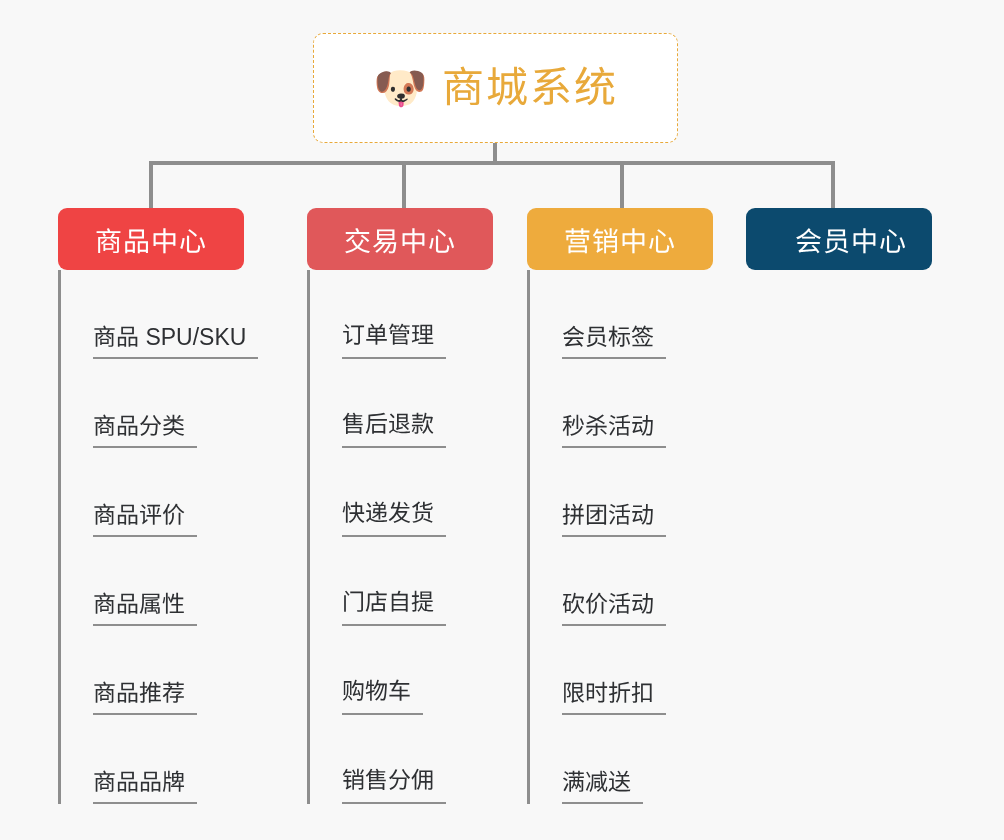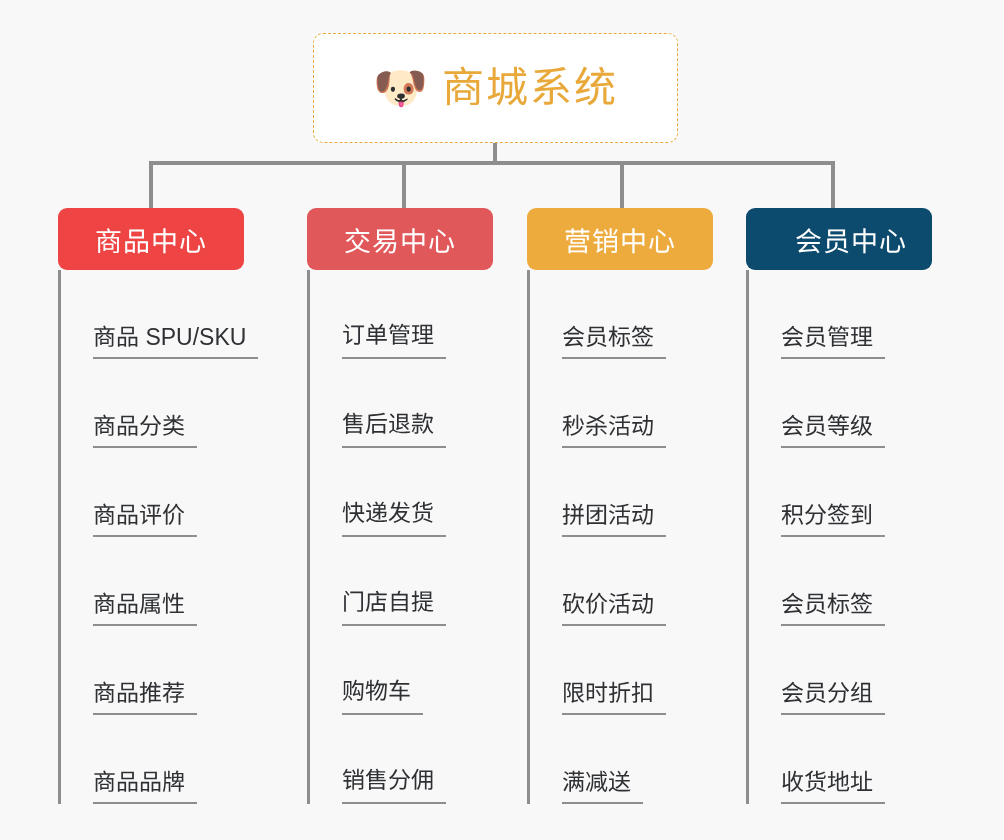--- a/index.html
+++ b/index.html
@@ -206,34 +206,14 @@
         </div>
         <div class="leaf">
           <span class="leaf-inner">满减送</span>
         </div>
       </div>
     </div>
     <div class="column" style="left: 746px; width: 186px;">
       <div class="col-header" style="background: #0c4a6e; padding-left: 24px;">
         <span>会员中心</span>
       </div>
-      <div class="col-body">
-        <div class="leaf">
-          <span class="leaf-inner">会员管理</span>
-        </div>
-        <div class="leaf">
-          <span class="leaf-inner">会员等级</span>
-        </div>
-        <div class="leaf">
-          <span class="leaf-inner">积分签到</span>
-        </div>
-        <div class="leaf">
-          <span class="leaf-inner">会员标签</span>
-        </div>
-        <div class="leaf">
-          <span class="leaf-inner">会员分组</span>
-        </div>
-        <div class="leaf">
-          <span class="leaf-inner">收货地址</span>
-        </div>
-      </div>
     </div>
   </div>
 
 </body></html>

